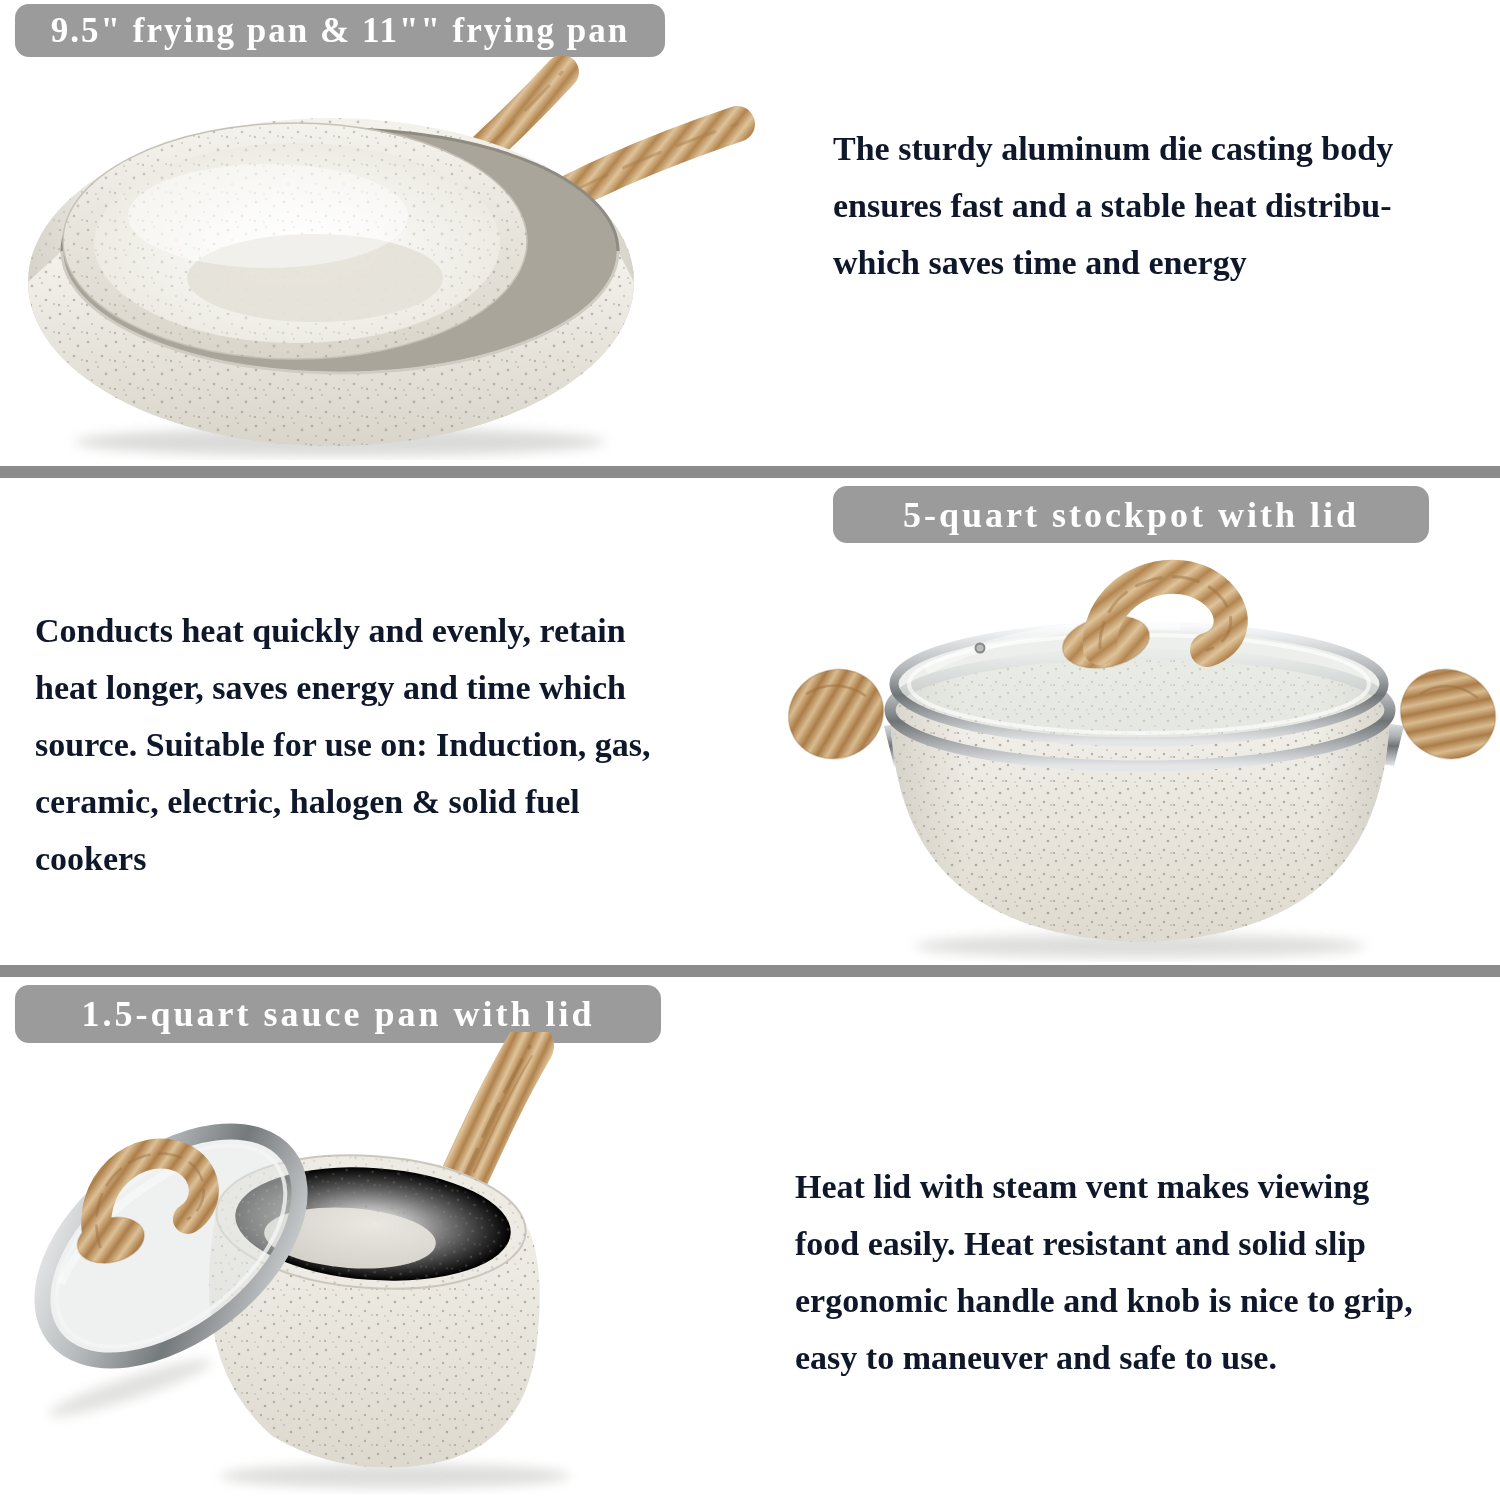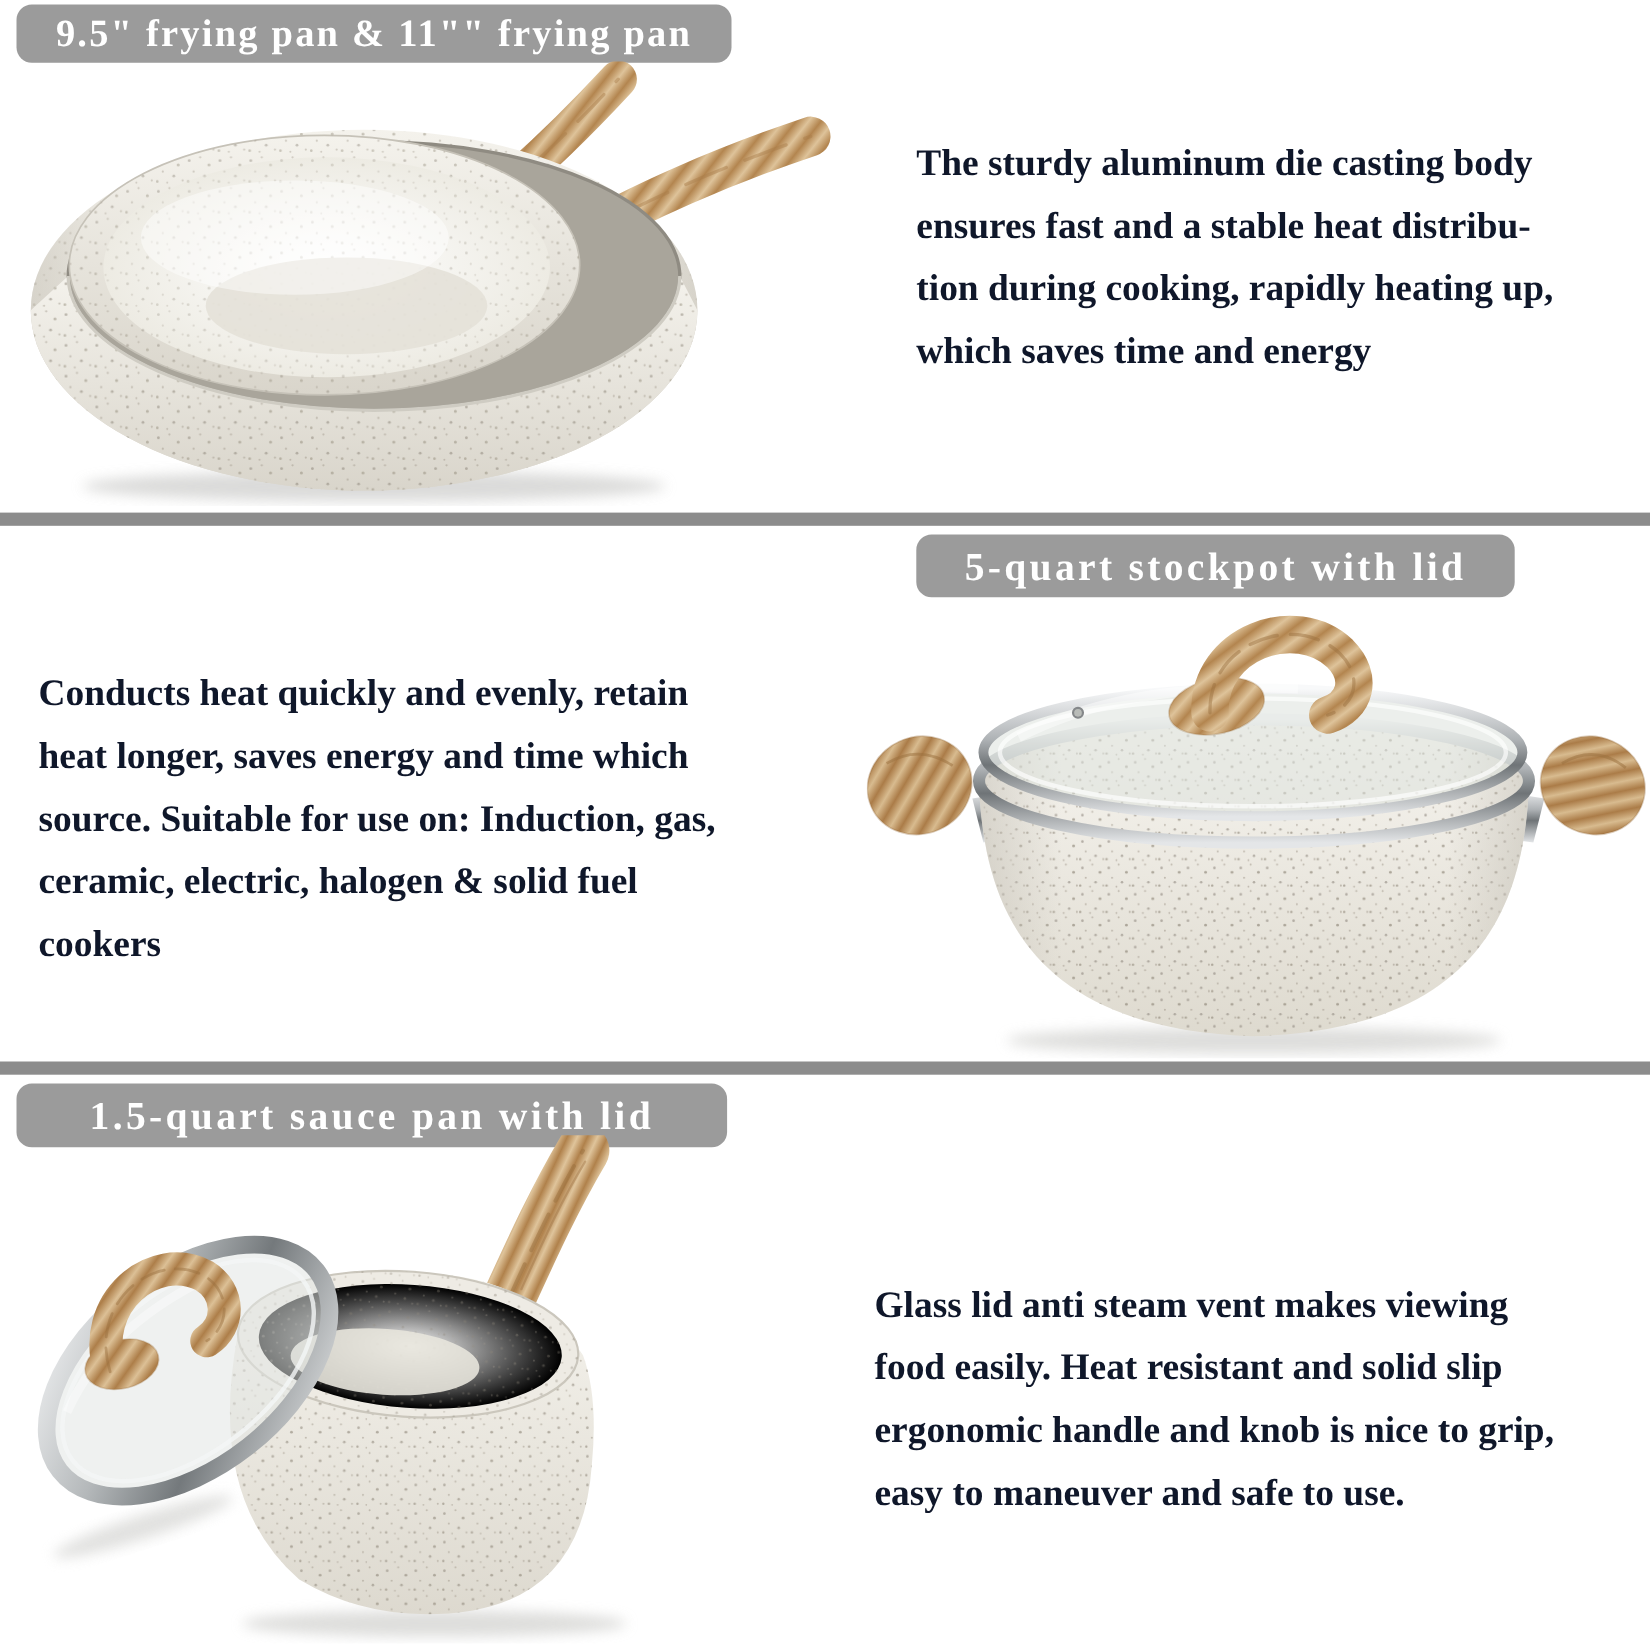--- a/index.html
+++ b/index.html
@@ -86,27 +86,26 @@
     <ellipse cx="268" cy="160" rx="140" ry="52" fill="#ffffff" opacity="0.45"></ellipse>
 
     <path d="M 62,195 A 278,122 0 0 0 618,195 L 634,226 A 303,164 0 0 1 28,226 Z" fill="url(#cream1)"></path>
     <path d="M 62,195 A 278,122 0 0 0 618,195 L 634,226 A 303,164 0 0 1 28,226 Z" fill="url(#spk1)" opacity="0.55"></path>
     <path d="M 62,195 A 278,122 0 0 0 618,195" fill="none" stroke="#cfccc3" stroke-width="3"></path>
   </svg>
 
   <div class="text-block" style="left:833px;top:120px;">
     <div class="line">The sturdy aluminum die casting body</div>
     <div class="line">ensures fast and a stable heat distribu-</div>
-    <div class="line">tion during cooking, rapidly heating up,</div>
     <div class="line">which saves time and energy</div>
   </div>
 
   <div class="divider" style="top:466px;"></div>
 
-  <div class="banner" style="left:833px;top:486px;width:544px;height:57px;">
+  <div class="banner" style="left:833px;top:486px;width:596px;height:57px;">
     <span>5-quart stockpot with lid</span>
   </div>
 
   <div class="text-block" style="left:35px;top:602px;">
     <div class="line">Conducts heat quickly and evenly, retain</div>
     <div class="line">heat longer, saves energy and time which</div>
     <div class="line">source. Suitable for use on: Induction, gas,</div>
     <div class="line">ceramic, electric, halogen &amp; solid fuel</div>
     <div class="line">cookers</div>
   </div>
@@ -259,19 +258,19 @@
     </g>
 
     <g transform="translate(128,152) rotate(-14)" stroke-linecap="round" fill="none">
       <ellipse cx="-40" cy="48" rx="34" ry="22" fill="url(#wood3b)" stroke="#9a6f3e" stroke-opacity="0.3" stroke-width="1.5"></ellipse>
       <path d="M -52,52 C -56,-14 14,-46 52,-12 C 72,8 64,38 40,46" stroke="url(#wood3b)" stroke-width="30"></path>
       <path d="M -52,52 C -56,-14 14,-46 52,-12 C 72,8 64,38 40,46" stroke="#9a6f3e" stroke-width="2.5" opacity="0.45" stroke-dasharray="22 10"></path>
     </g>
   </svg>
 
   <div class="text-block" style="left:795px;top:1158px;">
-    <div class="line">Glass lid anti steam vent makes viewing</div>
+    <div class="line">Heat lid with steam vent makes viewing</div>
     <div class="line">food easily. Heat resistant and solid slip</div>
     <div class="line">ergonomic handle and knob is nice to grip,</div>
     <div class="line">easy to maneuver and safe to use.</div>
   </div>
 
 </div>
 
 </body></html>

